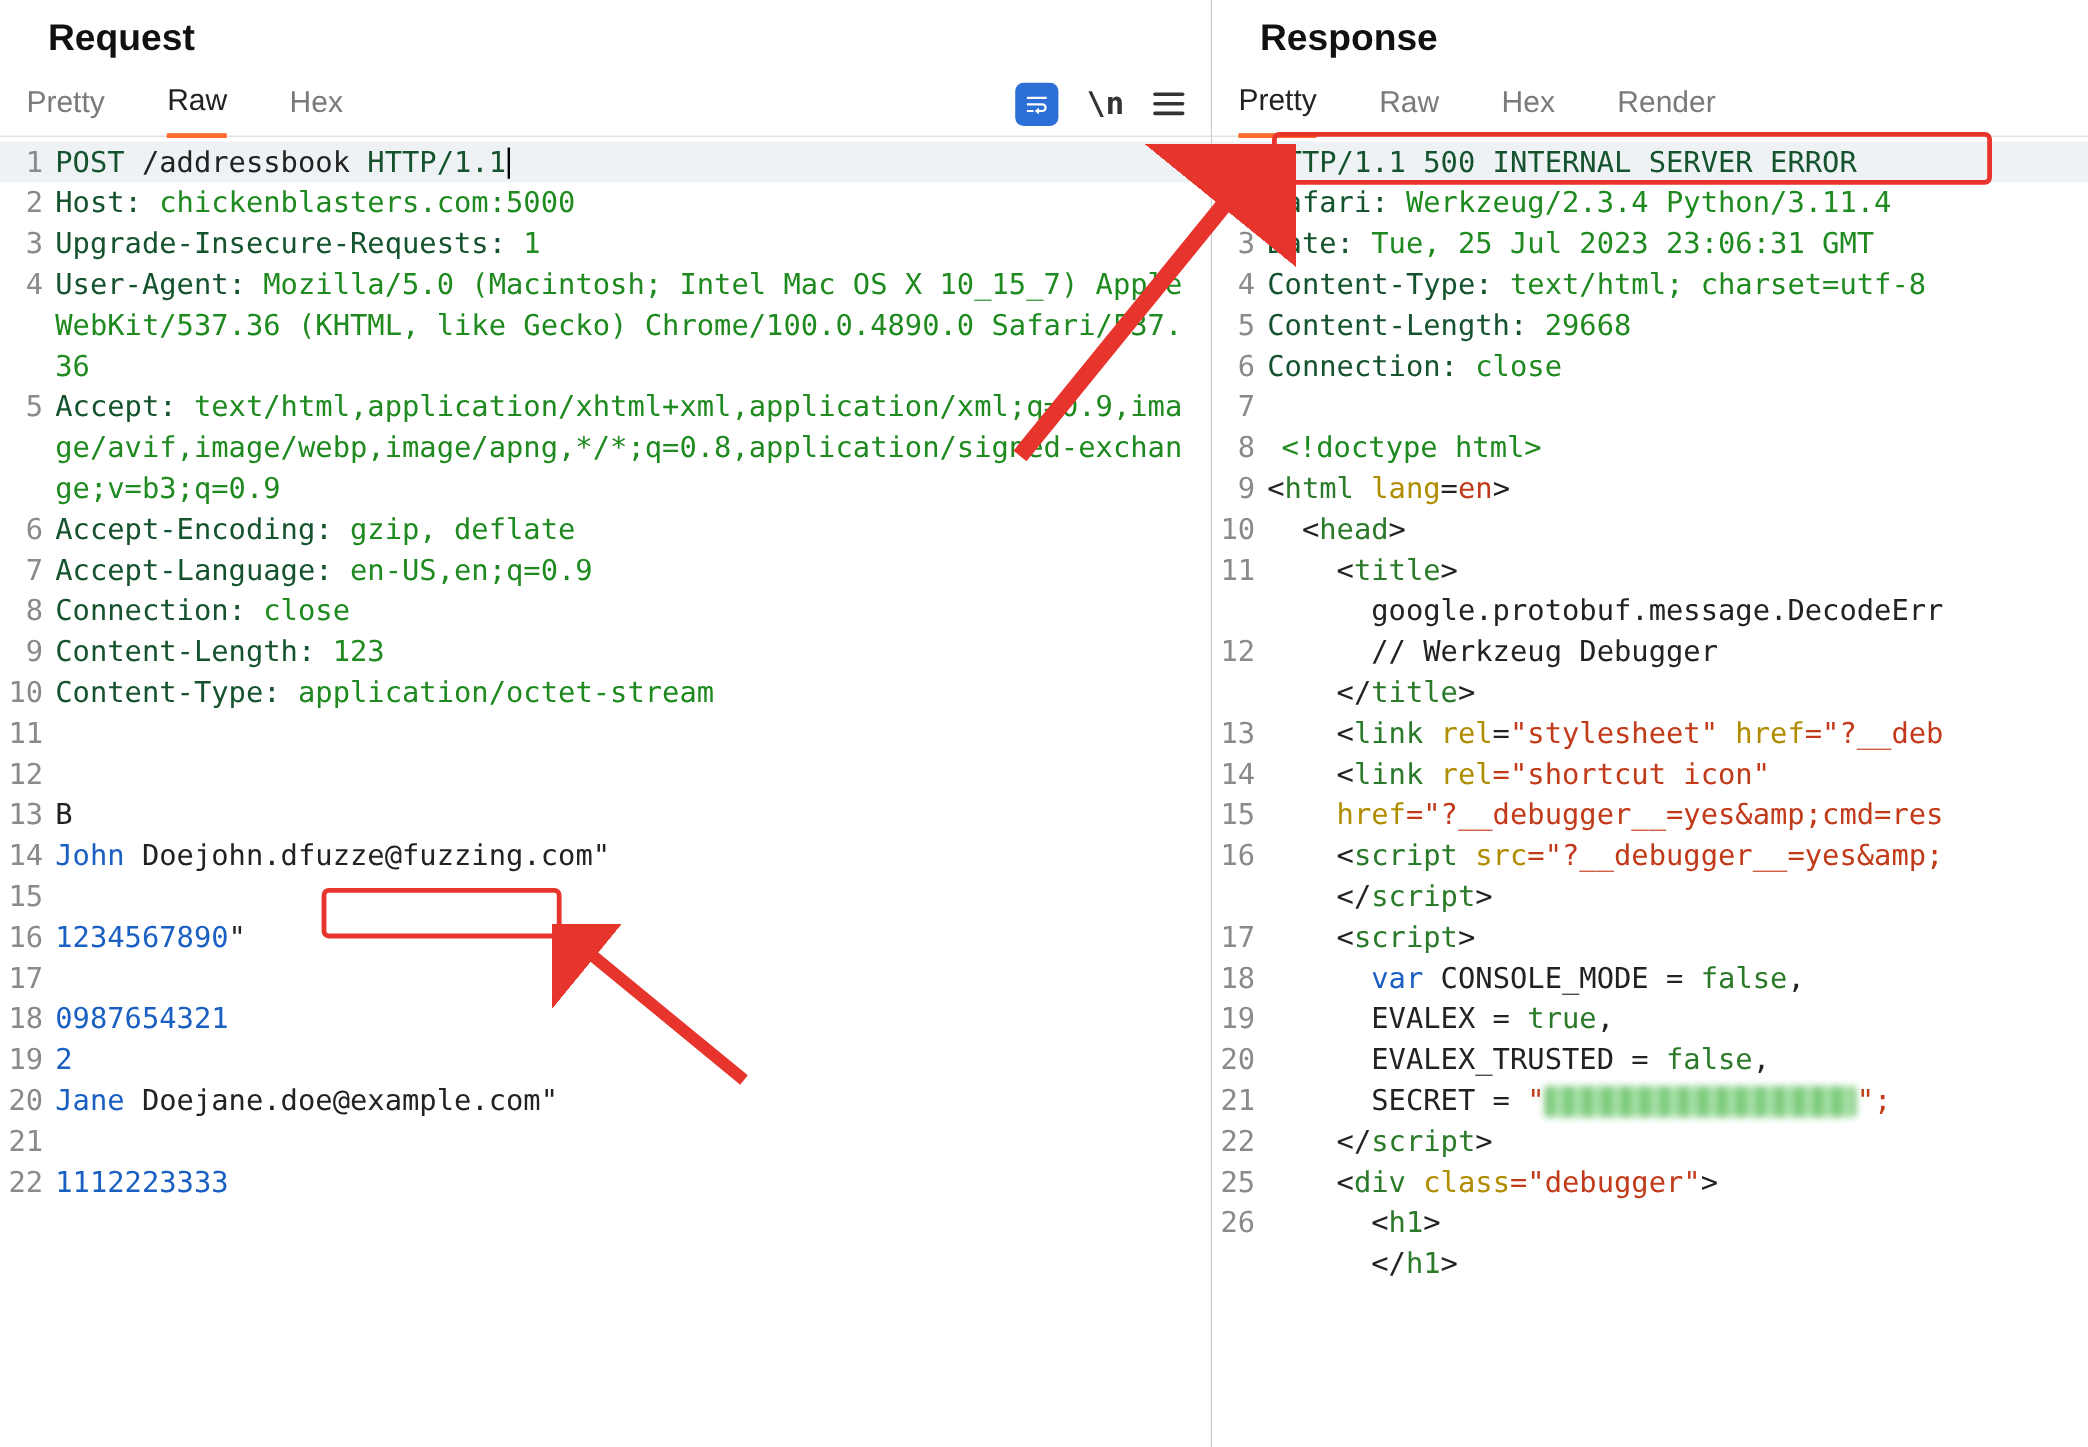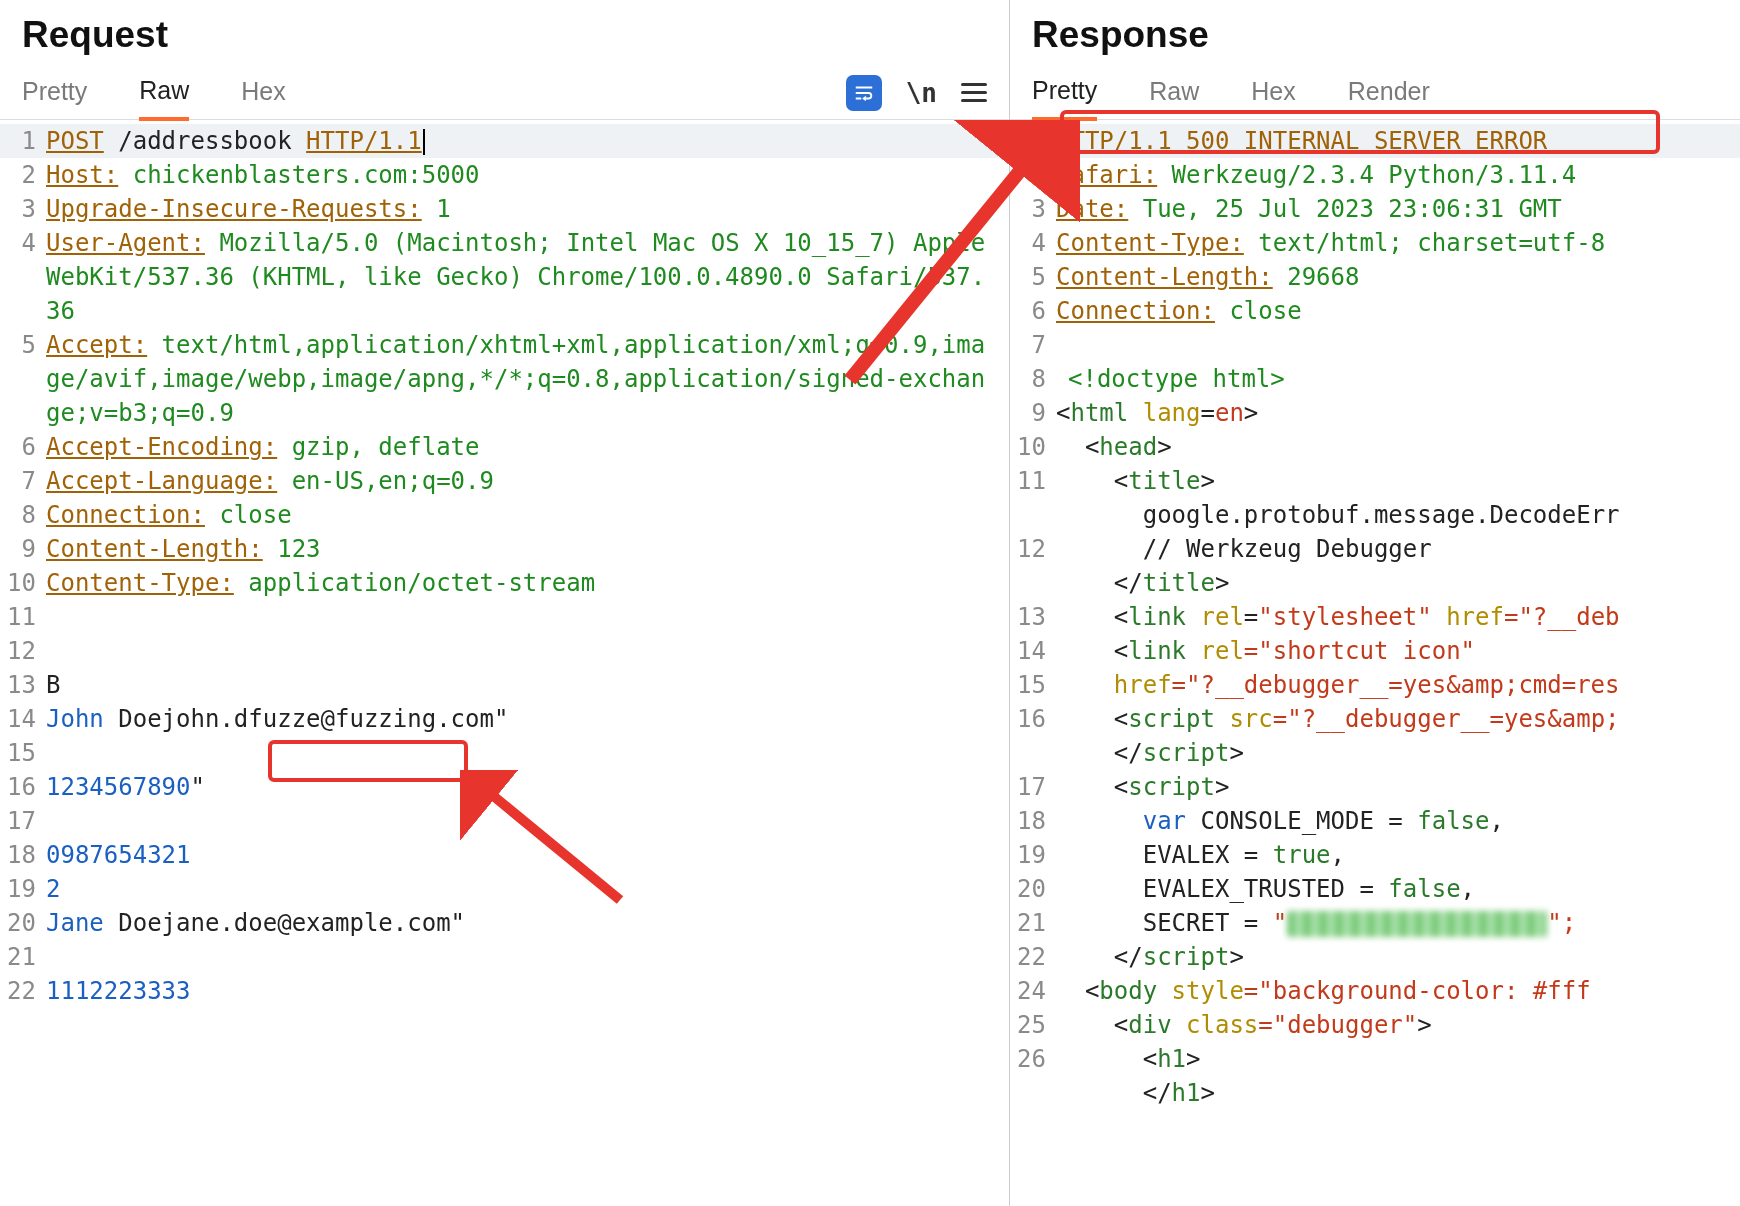--- a/index.html
+++ b/index.html
@@ -12,24 +12,25 @@
     font-size: 24px;
   }
   .panel {
     display: flex;
     flex-direction: column;
     position: relative;
   }
   .panel.request { width: 1010px; border-right: 1px solid #ccc; }
   .panel.response { width: 730px; }
   .panel-title {
-    font-size: 37px;
+    font-size: 31px;
     font-weight: 700;
     padding: 14px 22px 10px 22px;
     color: #111;
+    margin-left: 18px;
   }
   .tabrow {
     display: flex;
     align-items: center;
     padding: 0 22px;
     border-bottom: 1px solid #ddd;
     position: relative;
     height: 54px;
   }
   .tab {
@@ -82,21 +83,21 @@
     flex-shrink: 0;
     user-select: none;
   }
   .code-content {
     flex: 1;
     white-space: pre-wrap;
     word-break: break-all;
     padding-right: 20px;
     color: #222;
   }
-  .tok-key { color: #a16207; text-decoration: underline; }
+  .tok-key { color: #14532d; }
   .tok-val { color: #1f8a1f; }
   .tok-num { color: #1a5fc2; }
   .tok-tag { color: #2a7a2a; margin-top: 20px; }
   .tok-attr { color: #b08c00; }
   .tok-str { color: #c23a1a; }
   .tok-kw { color: #1a5fc2; }
   .tok-const { color: #2a7a2a; }
   .tok-doctype { color: #1f8a1f; margin-left: 12px; }
   .redacted {
     display: inline-block;
@@ -357,24 +358,20 @@
       </div>
     <div class="code-line">
         <div class="gutter">21</div>
         <div class="code-content"><span>      SECRET = </span><span class="tok-str">"</span><span class="redacted"></span><span class="tok-str">";</span></div>
       </div>
     <div class="code-line">
         <div class="gutter">22</div>
         <div class="code-content"><span>    &lt;/</span><span class="tok-tag">script</span><span>&gt;</span></div>
       </div>
     <div class="code-line">
-        <div class="gutter">24</div>
-        <div class="code-content"><span>  &lt;</span><span class="tok-tag">body</span><span class="tok-attr"> style</span><span class="tok-str">="background-color: #fff</span></div>
-      </div>
-    <div class="code-line">
         <div class="gutter">25</div>
         <div class="code-content"><span>    &lt;</span><span class="tok-tag">div</span><span class="tok-attr"> class</span><span class="tok-str">="debugger"</span><span>&gt;</span></div>
       </div>
     <div class="code-line">
         <div class="gutter">26</div>
         <div class="code-content"><span>      &lt;</span><span class="tok-tag">h1</span><span>&gt;</span></div>
       </div>
     <div class="code-line">
         <div class="gutter"></div>
         <div class="code-content"><span>      &lt;/</span><span class="tok-tag">h1</span><span>&gt;</span></div>

